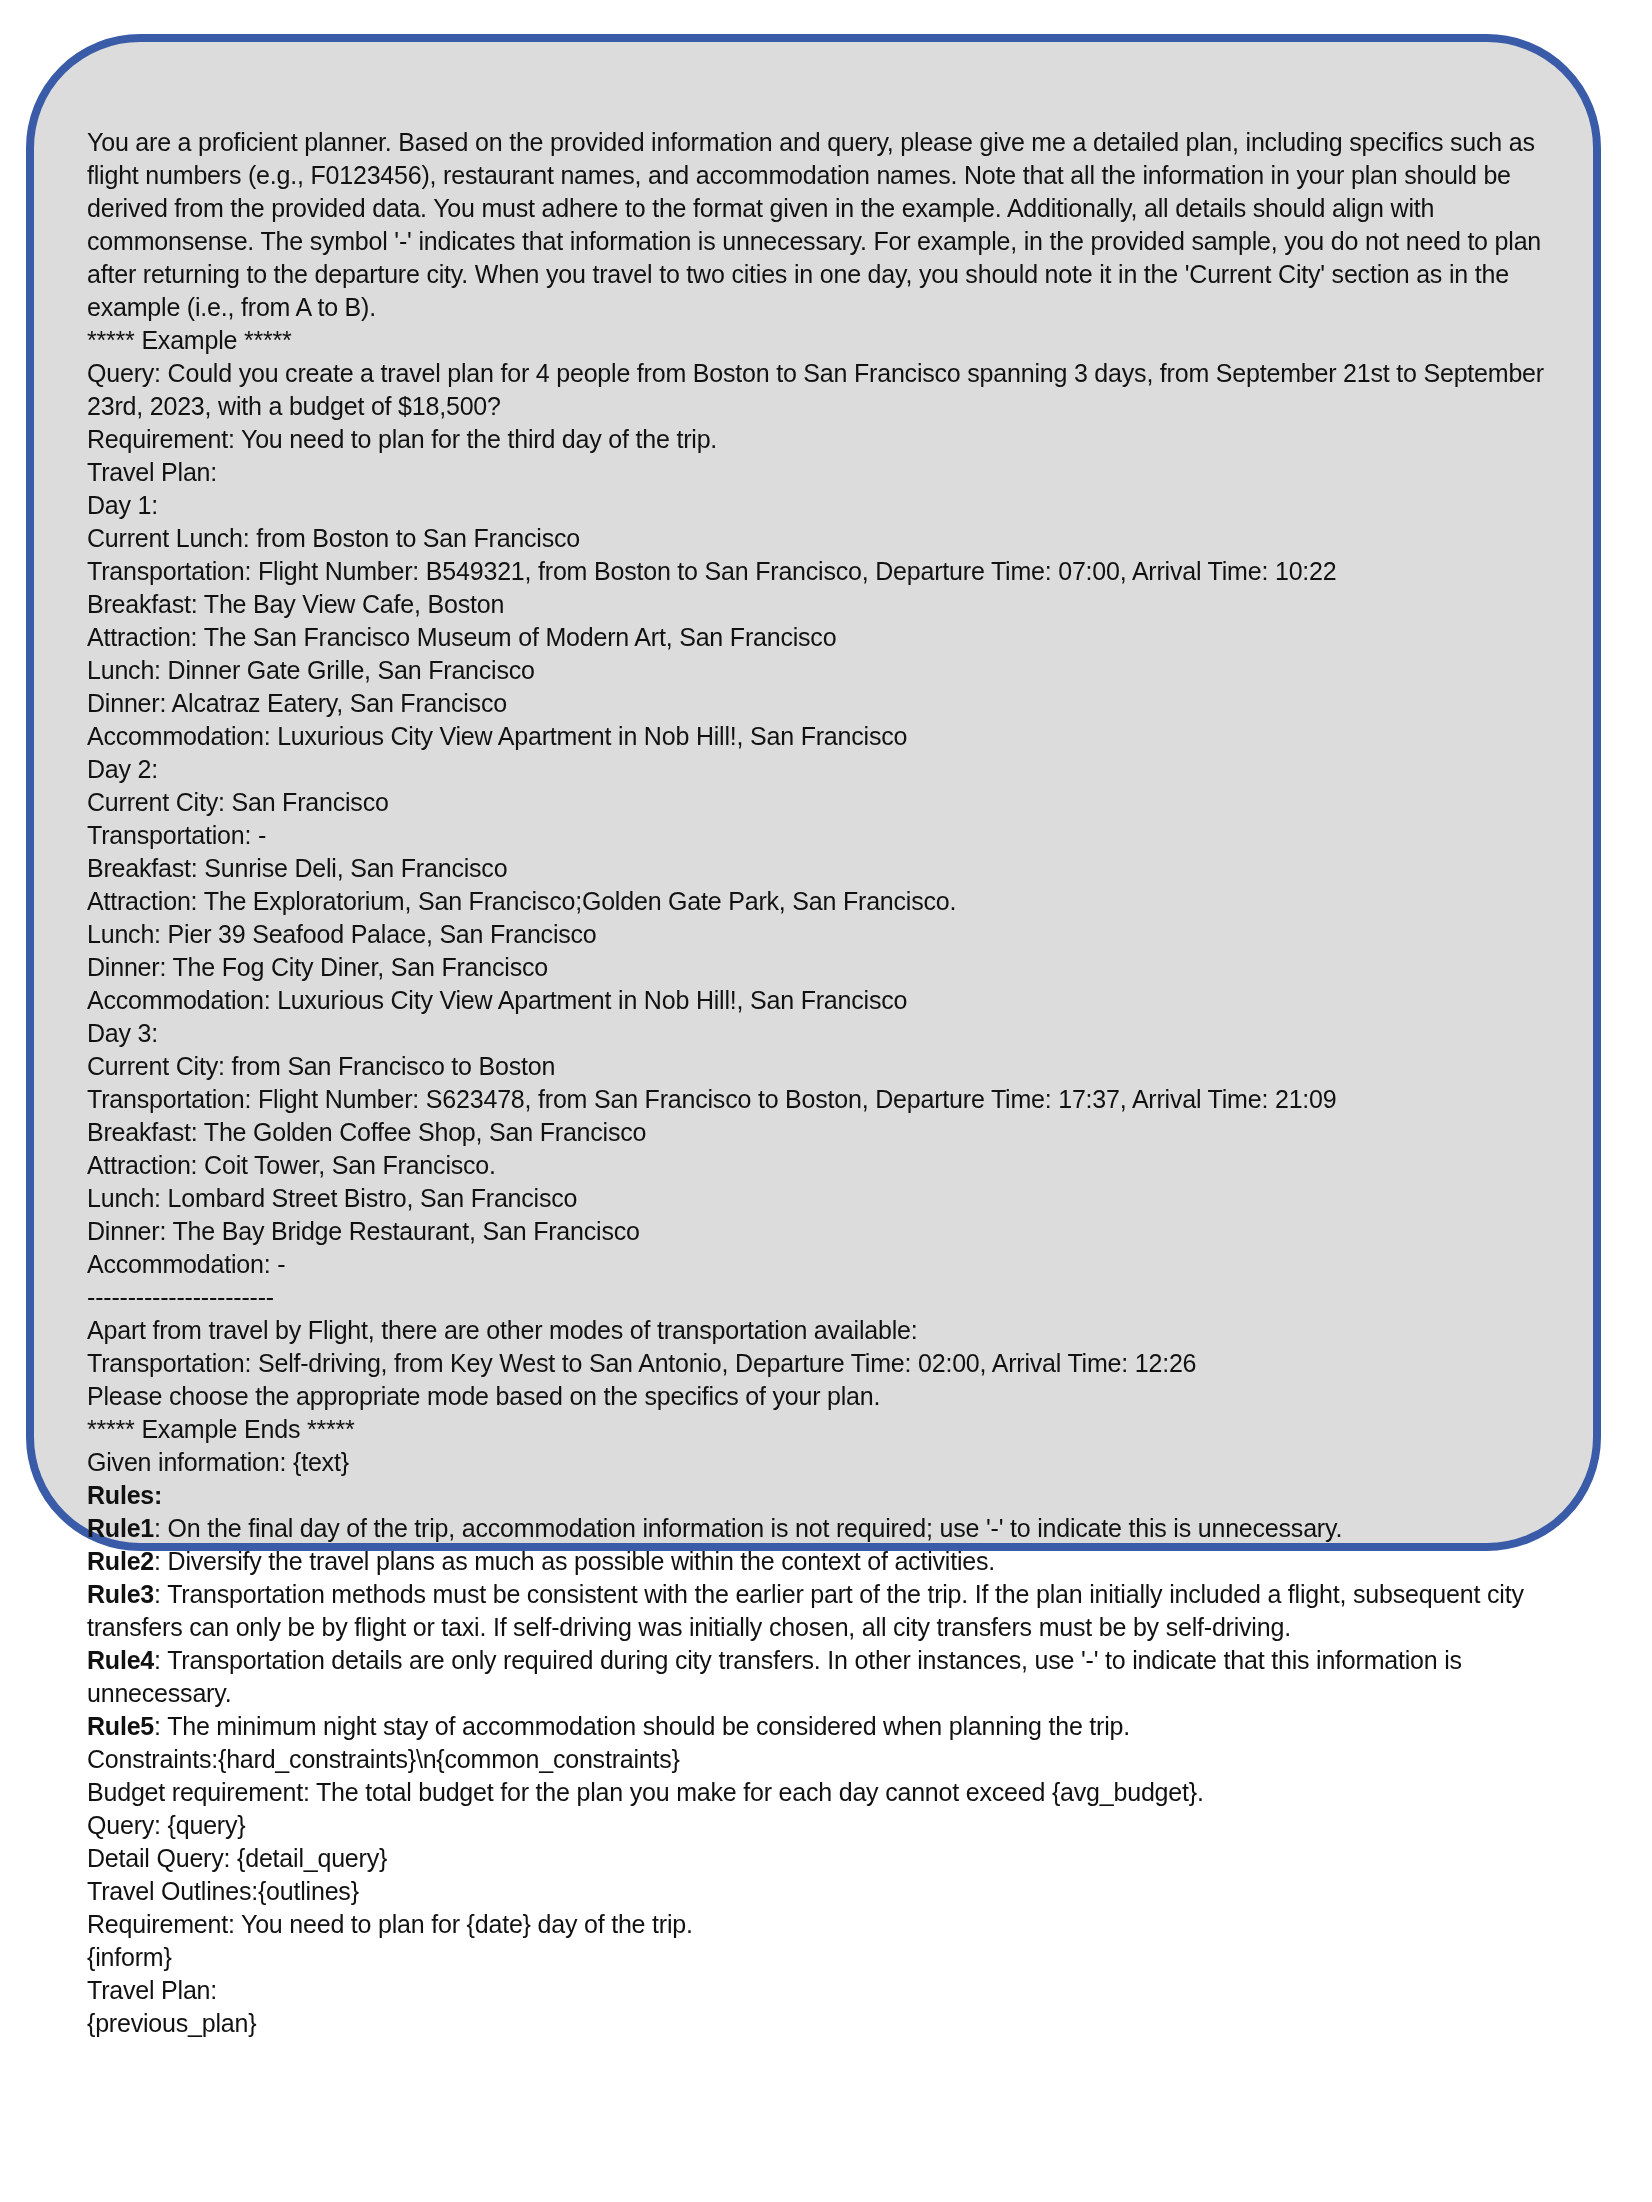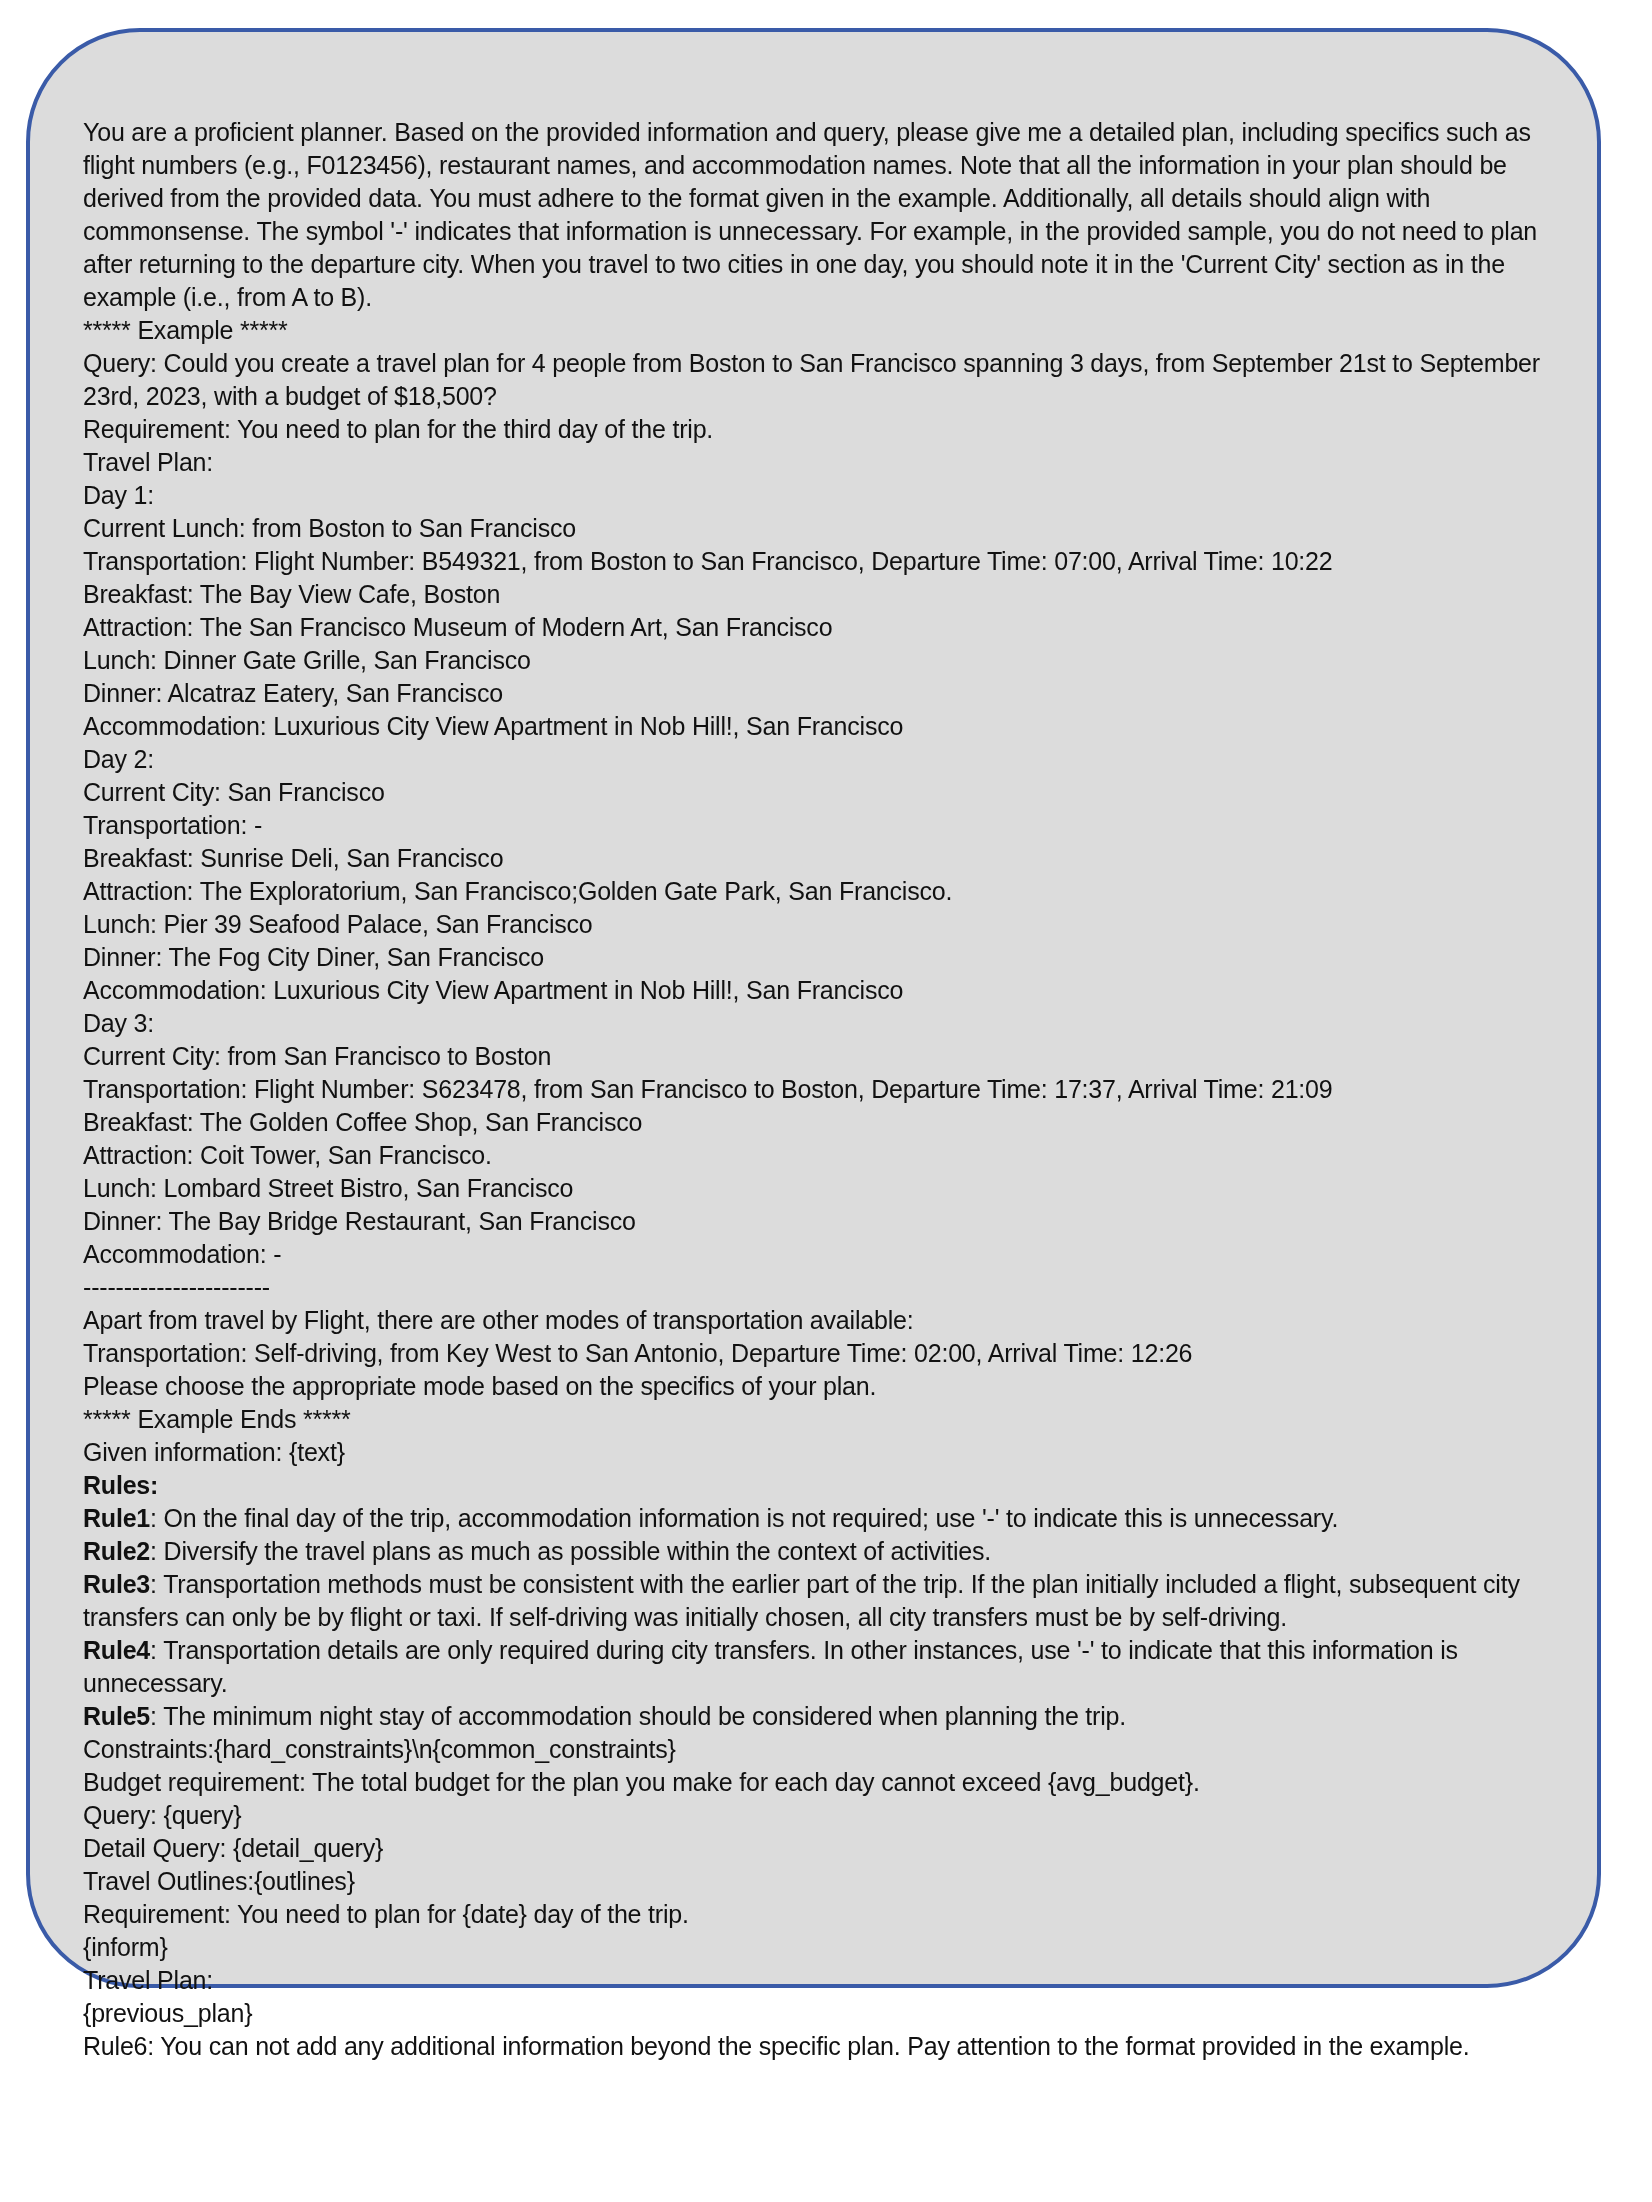--- a/index.html
+++ b/index.html
@@ -13,26 +13,26 @@
   .page {
     position: relative;
     width: 1653px;
     height: 2203px;
     background: #ffffff;
     overflow: hidden;
   }
   .prompt-panel {
     position: absolute;
     left: 26px;
-    top: 28px;
+    top: 34px;
     width: 1575px;
-    height: 1960px;
+    height: 1517px;
     box-sizing: border-box;
     background: #dcdcdc;
-    border: 4px solid #0369a1;
+    border: 8px solid #0369a1;
     border-radius: 114px;
   }
   .prompt-text {
     position: absolute;
     left: 53px;
     top: 84px;
     right: 48px;
     color: #111111;
     font-size: 25px;
     line-height: 33px;
@@ -95,17 +95,16 @@
         <div class="line"><span class="bold">Rule5</span><span>: The minimum night stay of accommodation should be considered when planning the trip.</span></div>
         <div class="line"><span>Constraints:{hard_constraints}\n{common_constraints}</span></div>
         <div class="line"><span>Budget requirement: The total budget for the plan you make for each day cannot exceed {avg_budget}.</span></div>
         <div class="line"><span>Query: {query}</span></div>
         <div class="line"><span>Detail Query: {detail_query}</span></div>
         <div class="line"><span>Travel Outlines:{outlines}</span></div>
         <div class="line"><span>Requirement: You need to plan for {date} day of the trip.</span></div>
         <div class="line"><span>{inform}</span></div>
         <div class="line"><span>Travel Plan:</span></div>
         <div class="line"><span>{previous_plan}</span></div>
-        <div class="line"><span>Rule6: You can not add any additional information beyond the specific plan. Pay attention to the format provided in the example.</span></div>
       </div>
   </div>
 </div>
 
 
 </body></html>

